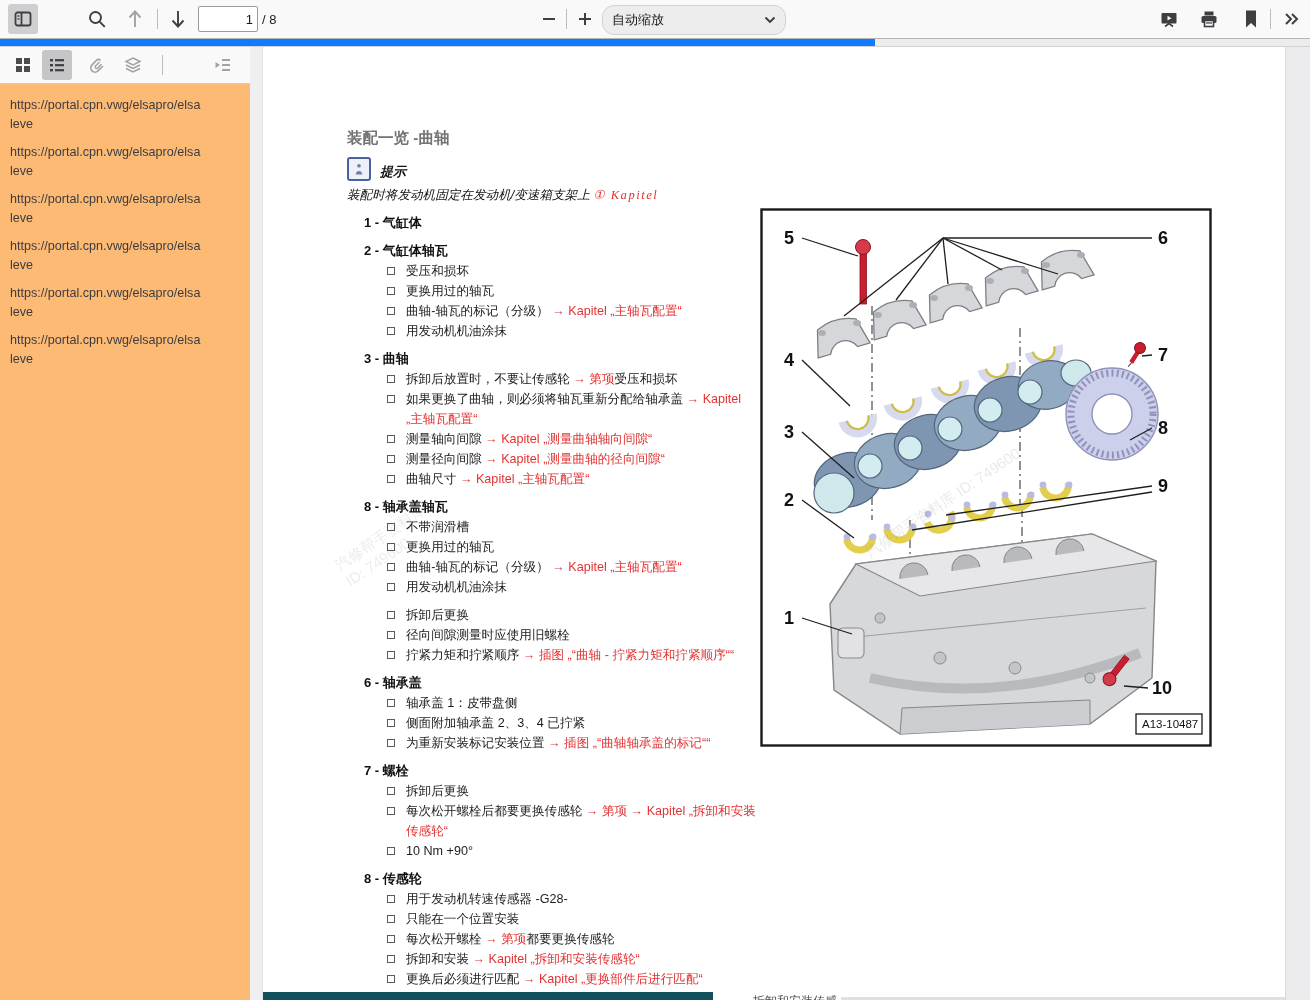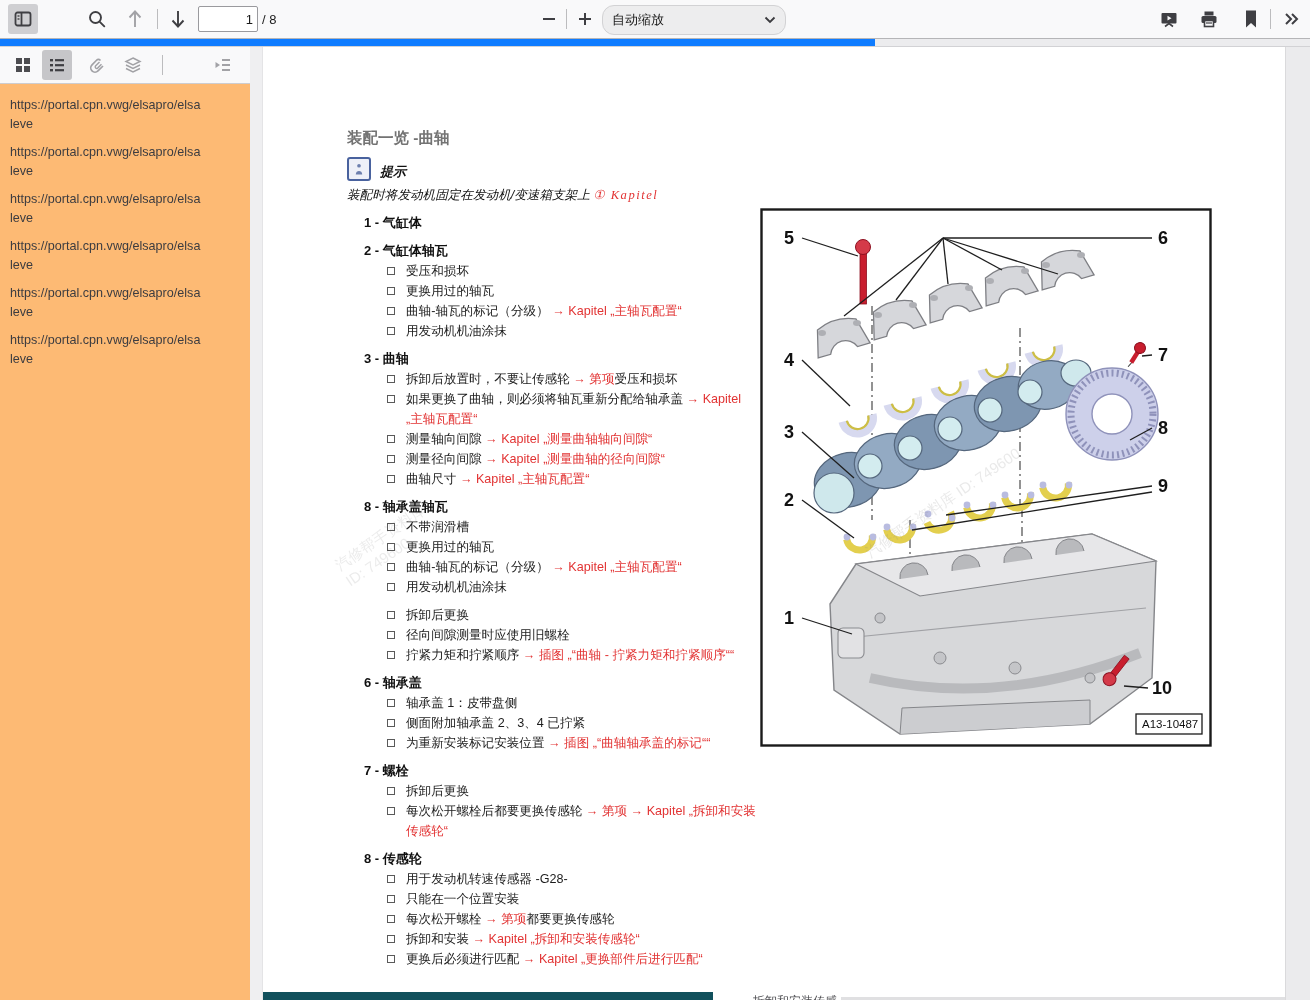--- a/index.html
+++ b/index.html
@@ -355,20 +355,24 @@
           </div>
           <div class="sec">
             <div class="sec-h">7 - 螺栓</div>
             <div class="sub">
               <span class="bullet"></span>
               <span class="sub-t"><span>拆卸后更换</span></span>
             </div>
             <div class="sub">
               <span class="bullet"></span>
               <span class="sub-t"><span>每次松开螺栓后都要更换传感轮 </span><span class="red">→ 第项 → Kapitel „拆卸和安装传感轮“</span></span>
+            </div>
+            <div class="sub">
+              <span class="bullet"></span>
+              <span class="sub-t"><span>10 Nm +90°</span></span>
             </div>
           </div>
           <div class="sec">
             <div class="sec-h">8 - 传感轮</div>
             <div class="sub">
               <span class="bullet"></span>
               <span class="sub-t"><span>用于发动机转速传感器 -G28-</span></span>
             </div>
             <div class="sub">
               <span class="bullet"></span>

